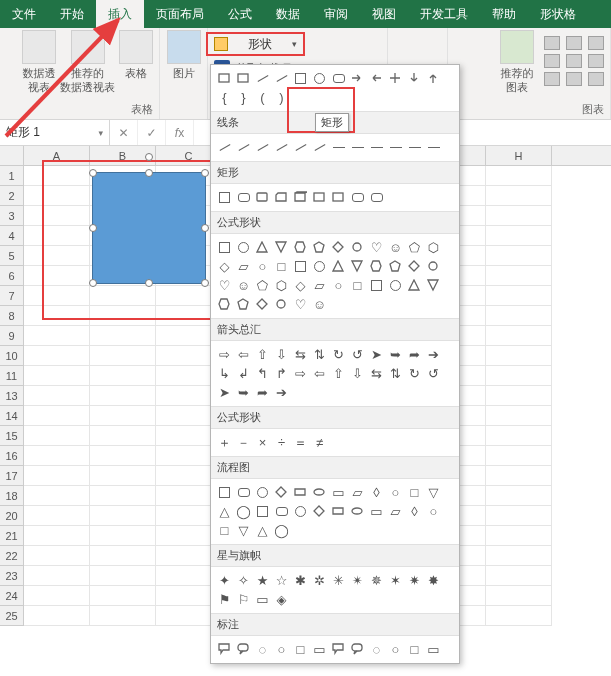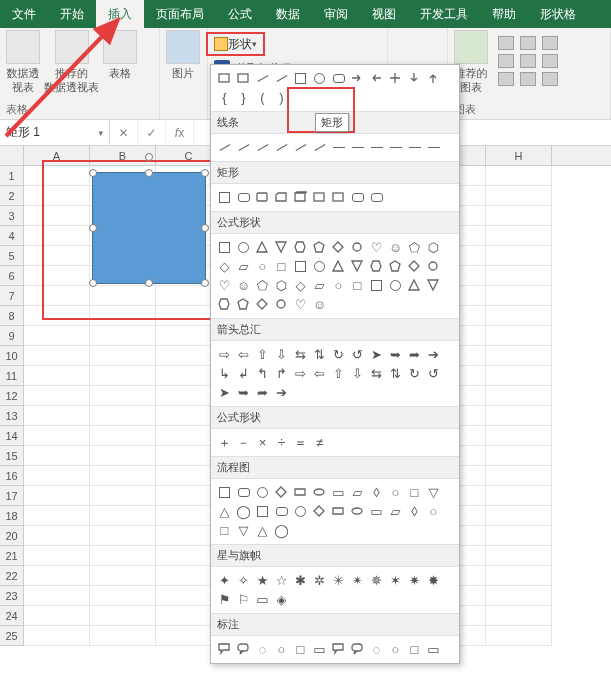--- a/index.html
+++ b/index.html
@@ -6,30 +6,30 @@
   body { width: 611px; height: 676px; background: #fff; overflow: hidden; position: relative; font-size: 12px; color: #333; }
 
   
   .ribbon-tabs { height: 28px; background: #217346; display: flex; align-items: stretch; color: #fff; }
   .ribbon-tabs .tab { padding: 0 12px; display: flex; align-items: center; font-size: 12px; cursor: pointer; }
   .ribbon-tabs .tab.active { background: #f3f2f1; color: #217346; }
   .ribbon-tabs .tab.format { background: #217346; color: #fff; }
 
   
   .ribbon-body { height: 92px; background: #f3f2f1; border-bottom: 1px solid #d6d6d6; display: flex; }
-  .ribbon-group { border-right: 1px solid #e1e1e1; padding: 2px 6px 0 6px; display: flex; flex-direction: column; align-items: flex-start; justify-content: space-between; }
+  .ribbon-group { border-right: 1px solid #e1e1e1; padding: 2px 6px 0 6px; display: flex; flex-direction: column; align-items: flex-end; justify-content: space-between; }
   .ribbon-group .icons-col { display: flex; flex-direction: column; align-items: center; gap: 2px; }
   .ribbon-group .icons-row { display: flex; gap: 4px; align-items: flex-start; }
   .ribbon-group .big-ico { width: 34px; height: 34px; background: #e8e8e8; border: 1px solid #cfcfcf; }
   .ribbon-group .lbl { font-size: 11px; color: #555; text-align: center; line-height: 14px; }
   .ribbon-group .group-title { font-size: 11px; color: #666; padding-bottom: 2px; }
 
   
   .shapes-btn-wrap { position: relative; }
-  .shapes-btn { position: absolute; top: 4px; left: -2px; height: 24px; border: 2px solid #e53e3e; background: #f3f2f1; display: flex; align-items: center; padding: 0 6px; gap: 0; }
+  .shapes-btn { position: absolute; top: 4px; left: -2px; height: 24px; border: 2px solid #e53e3e; background: #f3f2f1; display: flex; align-items: center; padding: 0 6px; gap: 20px; }
   .shapes-btn .chev { font-size: 9px; color: #555; }
   .shapes-btn .ico { width: 14px; height: 14px; background: #ffcc66; border: 1px solid #b38600; }
 
   .addin-area { display:flex; align-items:center; gap:6px; padding-top:30px; }
   .addin-area .store-ico { width:16px; height:16px; background:#2b579a; border-radius:2px; }
   .addin-area .txt { font-size:11px; color:#555; display:flex; align-items:center; gap:2px; }
 
   
   .right-cluster { display:flex; flex-direction:column; gap:4px; padding-top:6px; }
   .right-cluster .row { display:flex; gap:6px; align-items:center; }
@@ -313,31 +313,20 @@
         <div class="cell" style="width: 66px;"></div>
         <div class="cell" style="width: 66px;"></div>
         <div class="cell" style="width: 66px;"></div>
         <div class="cell" style="width: 66px;"></div>
         <div class="cell" style="width: 66px;"></div>
         <div class="cell" style="width: 66px;"></div>
         <div class="cell" style="width: 66px;"></div>
       </div>
       <div class="row-line">
         <div class="row-h">11</div>
-        <div class="cell" style="width: 66px;"></div>
-        <div class="cell" style="width: 66px;"></div>
-        <div class="cell" style="width: 66px;"></div>
-        <div class="cell" style="width: 66px;"></div>
-        <div class="cell" style="width: 66px;"></div>
-        <div class="cell" style="width: 66px;"></div>
-        <div class="cell" style="width: 66px;"></div>
-        <div class="cell" style="width: 66px;"></div>
-      </div>
-      <div class="row-line">
-        <div class="row-h">12</div>
         <div class="cell" style="width: 66px;"></div>
         <div class="cell" style="width: 66px;"></div>
         <div class="cell" style="width: 66px;"></div>
         <div class="cell" style="width: 66px;"></div>
         <div class="cell" style="width: 66px;"></div>
         <div class="cell" style="width: 66px;"></div>
         <div class="cell" style="width: 66px;"></div>
         <div class="cell" style="width: 66px;"></div>
       </div>
       <div class="row-line">

